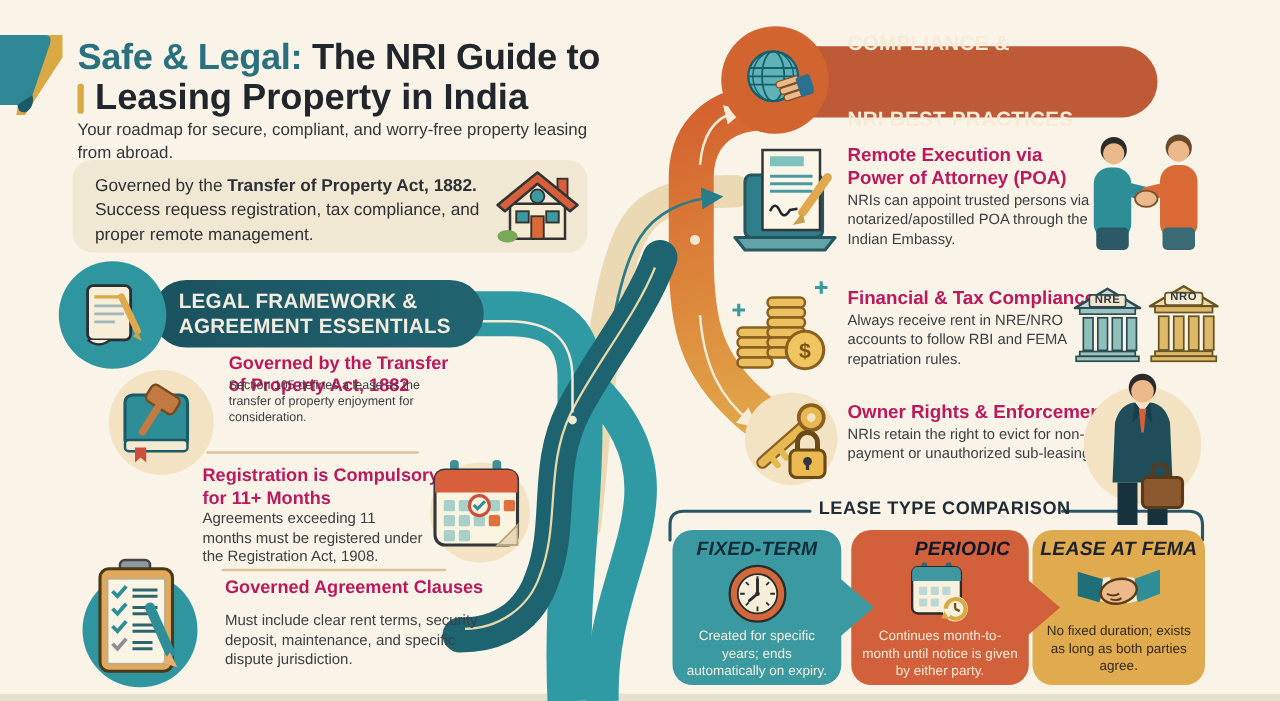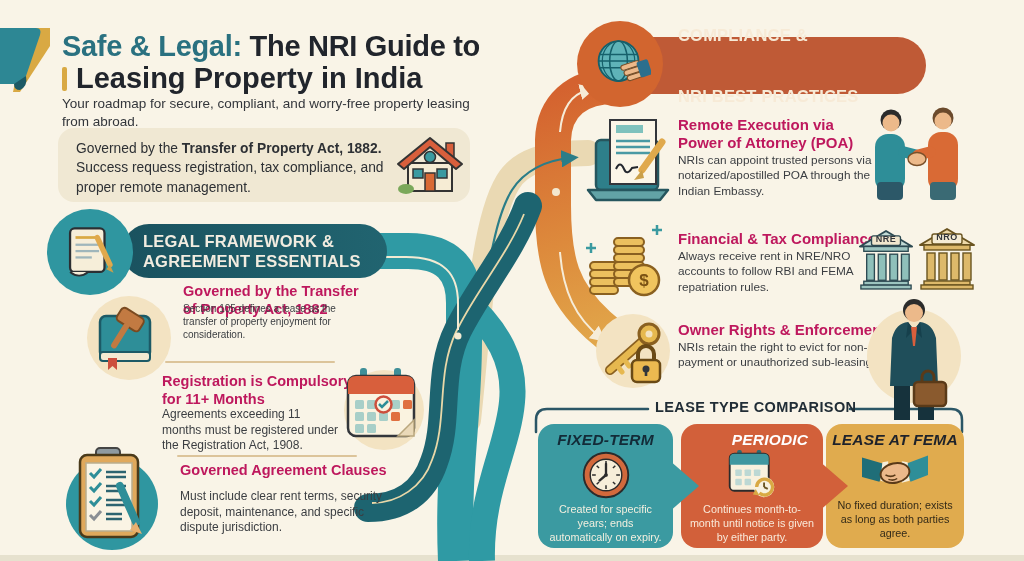--- a/index.html
+++ b/index.html
@@ -24,21 +24,21 @@
   .item-title{font-weight:800;color:#be185d;line-height:1.22;}
   .item-body{color:#3b3e42;line-height:1.3;}
   .divider{height:2px;background:#dcc49a;border-radius:2px;}
   .bank{position:absolute;}
   .bank-label{position:absolute;top:6px;left:0;right:0;text-align:center;font-size:9px;font-weight:800;color:#33363b;letter-spacing:.5px;}
   .cmp-title{font-size:14.5px;font-weight:800;color:#212d36;letter-spacing:.4px;text-align:center;white-space:nowrap;}
   .card{position:absolute;top:424px;height:124px;border-radius:16px;display:flex;flex-direction:column;align-items:center;}
   .card-label{font-size:15.5px;font-weight:800;margin-top:7px;letter-spacing:.2px;font-style:italic;}
   .card-desc{font-size:10.8px;line-height:1.28;text-align:center;padding:0 8px;margin-top:2px;}
   .card-teal{background:#3b9aa1;z-index:7;} .card-teal .card-label{color:#132b38;} .card-teal .card-desc{color:#f2efdf;}
-  .card-orange{background:#d2603a;z-index:5;} .card-orange .card-label{color:#ffffff;padding-left:36px;} .card-orange .card-desc{color:#f9e9d9;}
+  .card-orange{background:#d2603a;z-index:5;} .card-orange .card-label{color:#0f172a;padding-left:36px;} .card-orange .card-desc{color:#f9e9d9;}
   .card-gold{background:#e0ab4e;z-index:3;} .card-gold .card-label{color:#1e222a;} .card-gold .card-desc{color:#332a18;}
   .arrow{position:absolute;width:0;height:0;border-top:26px solid transparent;border-bottom:26px solid transparent;top:460px;}
   .arrow-teal{border-left:30px solid #3b9aa1;left:669px;z-index:6;}
   .arrow-orange{border-left:30px solid #d2603a;left:818px;z-index:4;}
   .bottom-strip{position:absolute;left:0;bottom:0;width:1024px;height:6px;background:#e6e1ce;z-index:0;}
 </style>
 </head>
 <body>
 
 <div class="stage">

